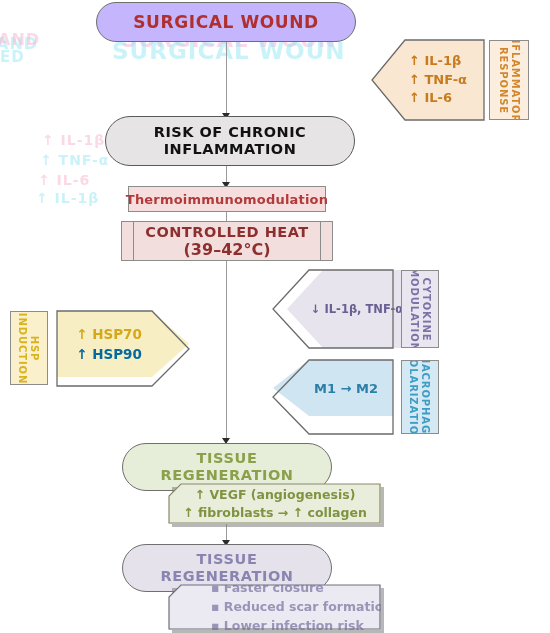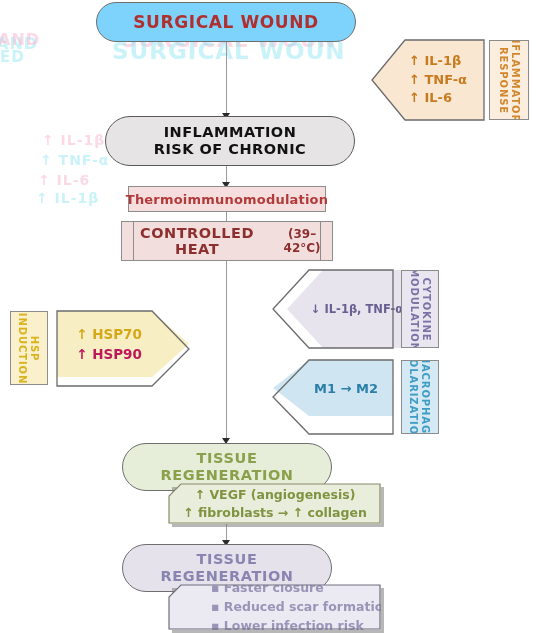--- a/index.html
+++ b/index.html
@@ -32,21 +32,21 @@
 
   .terminator{border-radius:999px;border:1.3px solid #6f6f6f;}
   .t-title{font-size:17px;font-weight:bold;letter-spacing:.6px;line-height:1.1;}
   .t-sub{font-size:14.5px;font-weight:bold;letter-spacing:.5px;line-height:1.15;}
 
   .boxrect{border:1.2px solid #8c8c8c;}
 
   
   .process{position:absolute;box-sizing:border-box;border:1.2px solid #8c8c8c;}
   .process .bar{position:absolute;top:0;bottom:0;width:1.2px;background:#8c8c8c;}
-  .process .inner{position:absolute;inset:0;display:flex;flex-direction:row;
+  .process .inner{position:absolute;inset:0;display:flex;flex-direction:column;
     align-items:center;justify-content:center;text-align:center;}
 
   
   .penta-left{position:absolute;box-sizing:border-box;
      clip-path:polygon(30% 0,100% 0,100% 100%,30% 100%,0 50%);
      display:flex;align-items:center;justify-content:center;}
   .penta-right{position:absolute;box-sizing:border-box;
      clip-path:polygon(0 0,72% 0,100% 50%,72% 100%,0 100%);
      display:flex;align-items:center;justify-content:center;}
   .penta-inner{padding-left:20px;text-align:left;}
@@ -93,39 +93,39 @@
   <div class="arrowhead" style="left:222px;top:182px;"></div>
 
   <div class="conn" style="left:226px;top:212px;height:10px;"></div>
 
   <div class="conn" style="left:226px;top:260px;height:183px;"></div>
   <div class="arrowhead" style="left:222px;top:438px;"></div>
 
   <div class="conn" style="left:226px;top:522px;height:22px;"></div>
   <div class="arrowhead" style="left:222px;top:540px;"></div>
 
-  <div class="node terminator" style="left:96px;top:2px;width:260px;height:40px;background:#7dd3fc;border-color:#6f6f6f;">
+  <div class="node terminator" style="left:96px;top:2px;width:260px;height:40px;background:#c4b5fd;border-color:#6f6f6f;">
     <span class="t-title" style="color:#b03030;">SURGICAL WOUND</span>
   </div>
 
   <div class="node terminator" style="left:105px;top:116px;width:250px;height:50px;background:#e6e4e4;border-color:#5a5a5a;flex-direction:column;">
+    <span class="t-sub" style="color:#111;">RISK OF CHRONIC</span>
     <span class="t-sub" style="color:#111;">INFLAMMATION</span>
-    <span class="t-sub" style="color:#111;">RISK OF CHRONIC</span>
   </div>
 
   <div class="node boxrect" style="left:128px;top:186px;width:198px;height:26px;background:#f6dede;border-color:#8c8c8c;">
     <span style="color:#b33a3a;font-size:13px;font-weight:bold;letter-spacing:.2px;">Thermoimmunomodulation</span>
   </div>
 
   <div class="process" style="left:121px;top:221px;width:212px;height:40px;background:#f3dede;">
     <div class="bar" style="left:11px;"></div>
     <div class="bar" style="right:11px;"></div>
     <div class="inner">
       <span style="color:#8e2f2f;font-size:14.5px;font-weight:bold;letter-spacing:.5px;">CONTROLLED HEAT</span>
-      <span style="color:#8e2f2f;font-size:12px;font-weight:bold;">(39–42°C)</span>
+      <span style="color:#8e2f2f;font-size:16px;font-weight:bold;">(39–42°C)</span>
     </div>
   </div>
 
   <div class="penta-left" style="left:372px;top:40px;width:112px;height:80px;background:#fae7d2;
               filter:drop-shadow(0 0 0 #6b6b6b);border:0;
               box-shadow:none;outline:none;">
     <div class="penta-inner">
       <div style="color:#c87a1e;font-size:13px;font-weight:bold;line-height:1.45;">↑ IL-1β</div>
       <div style="color:#c87a1e;font-size:13px;font-weight:bold;line-height:1.45;">↑ TNF-α</div>
       <div style="color:#c87a1e;font-size:13px;font-weight:bold;line-height:1.45;">↑ IL-6</div>
@@ -170,21 +170,21 @@
   <div class="vlabel" style="left:401px;top:360px;width:38px;height:74px;background:#d5e9f4;">
     <span style="color:#3f9cc4;">
       <span>MACROPHAGE</span><br>
       <span>POLARIZATION</span>
     </span>
   </div>
 
   <div class="penta-right" style="left:57px;top:311px;width:132px;height:66px;background:#f8eec4;">
     <div class="penta-inner rt" style="padding-right:28px;">
       <div style="color:#d5a81a;font-size:13.5px;font-weight:bold;line-height:1.5;">↑ HSP70</div>
-      <div style="color:#be185d;font-size:13.5px;font-weight:bold;line-height:1.5;">↑ HSP90</div>
+      <div style="color:#0369a1;font-size:13.5px;font-weight:bold;line-height:1.5;">↑ HSP90</div>
     </div>
   </div>
   <svg width="136" height="78" style="position:absolute;left:56px;top:310px;pointer-events:none;">
     <polygon points="1,1 96,1 133,39 96,76 1,76" fill="none" stroke="#6b6b6b" stroke-width="1.3"></polygon>
   </svg>
 
   <div class="vlabel" style="left:10px;top:311px;width:38px;height:74px;background:#faf0cb;">
     <span style="color:#d9b31e;">
       <span>HSP</span><br>
       <span>INDUCTION</span>

